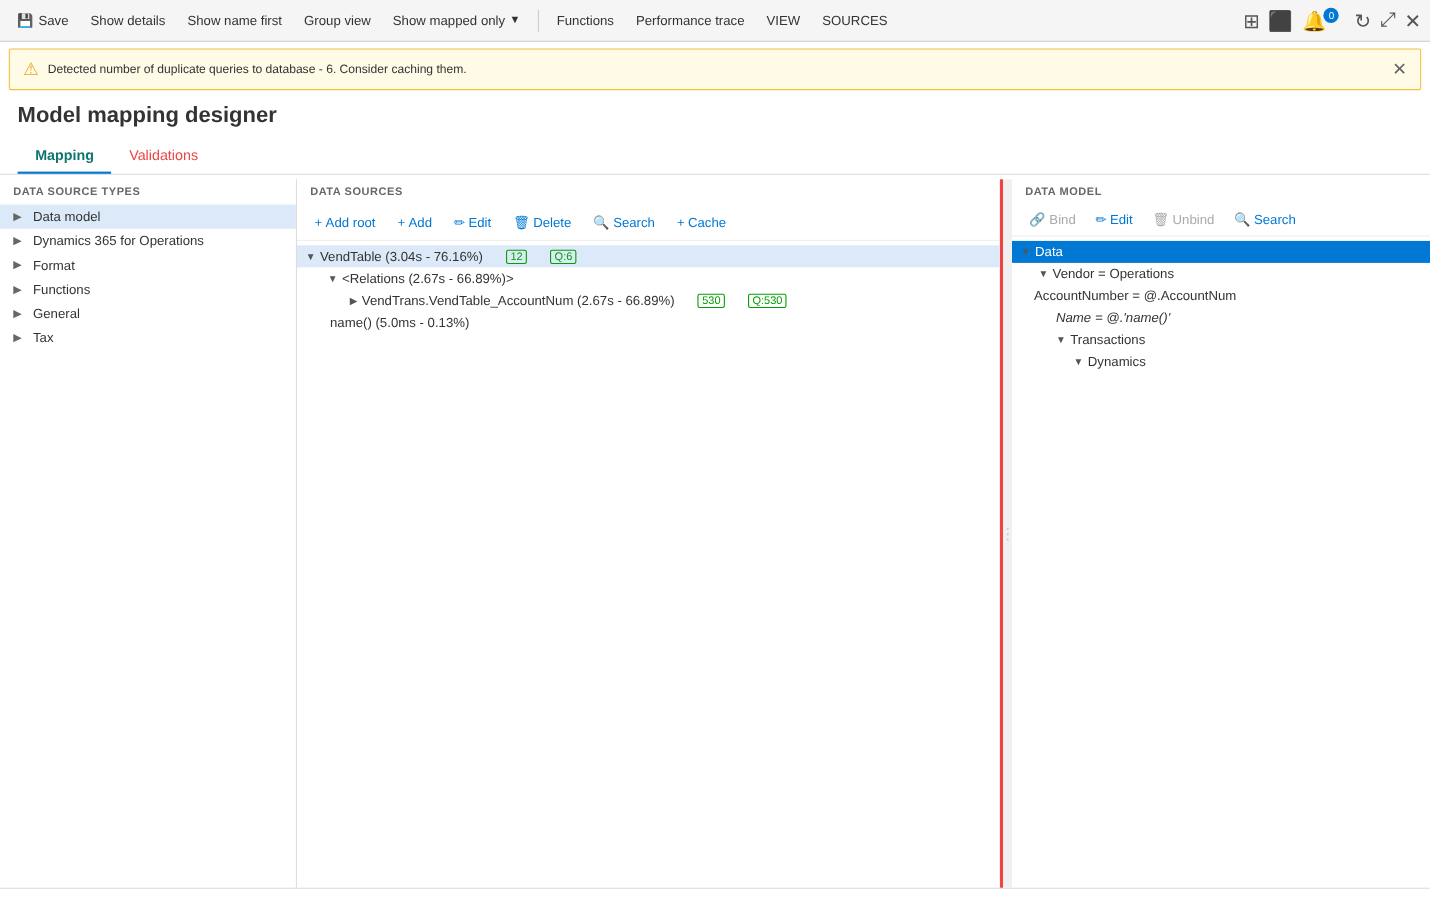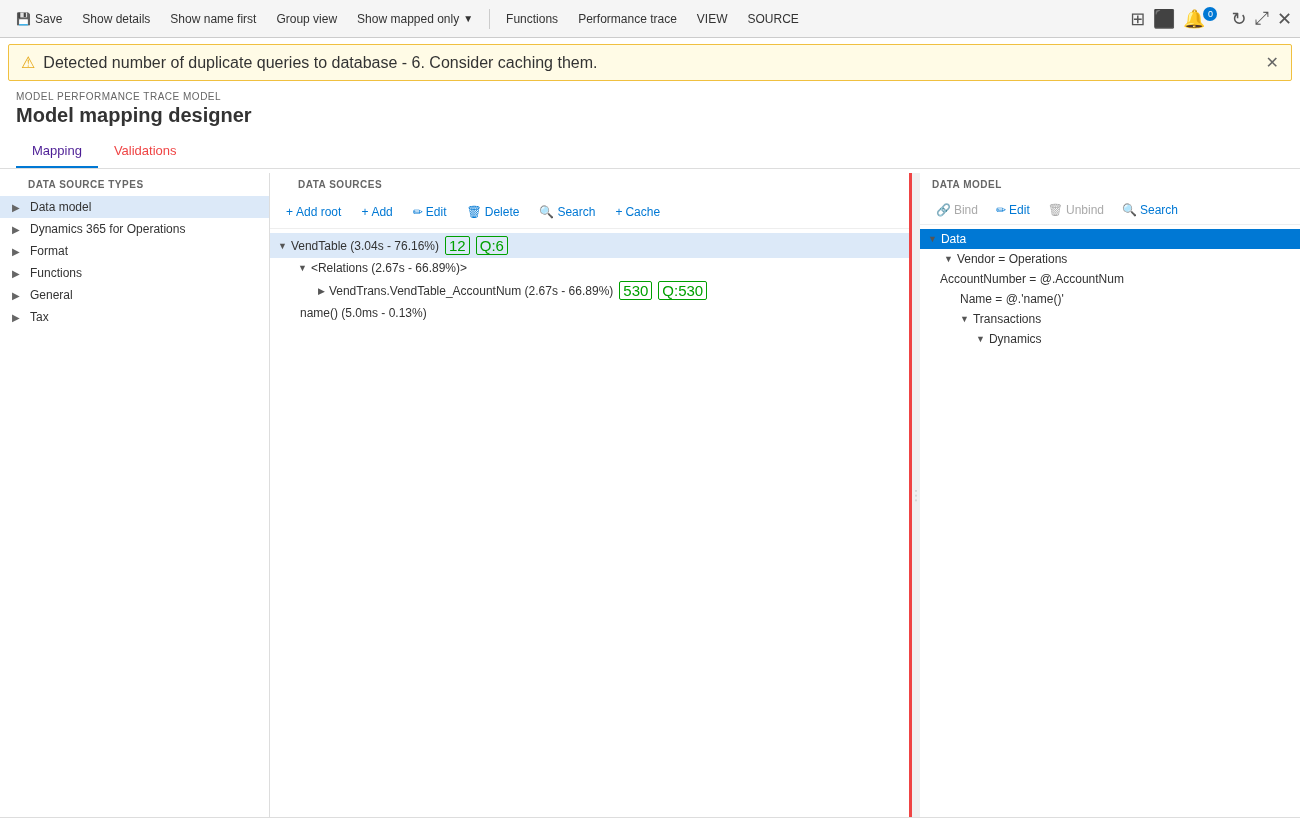--- a/index.html
+++ b/index.html
@@ -15,42 +15,42 @@
       font-size: 12px; color: #333; border: none; background: none; border-radius: 2px;
     }
     .toolbar-sep { width: 1px; height: 20px; background: #ccc; margin: 0 4px; }
 
     
     .alert-bar {
       display: flex; align-items: center; padding: 8px 12px; background: #fffbe6;
       border: 1px solid #f0c040; margin: 6px 8px; border-radius: 2px; gap: 8px;
     }
     .alert-bar .alert-icon { color: #e6a817; font-size: 16px; }
-    .alert-bar .alert-text { flex: 1; font-size: 16px; color: #333; }
+    .alert-bar .alert-text { flex: 1; font-size: 11px; color: #333; }
     .alert-bar .close-btn { cursor: pointer; color: #666; font-size: 16px; }
 
     
     .page-header { padding: 4px 16px 8px; }
     .page-header .model-label { font-size: 10px; color: #666; text-transform: uppercase; letter-spacing: 0.5px; }
     .page-header h1 { font-size: 20px; font-weight: 600; color: #333; margin-top: 2px; }
 
     
     .tabs { display: flex; padding: 0 16px; border-bottom: 1px solid #ddd; margin-bottom: 4px; }
     .tab { padding: 8px 16px; cursor: pointer; font-size: 13px; color: #ef4444; border-bottom: 2px solid transparent; }
-    .tab.active { color: #4c1d95; border-bottom-color: #0078d4; font-weight: 400; }
+    .tab.active { color: #0f766e; border-bottom-color: #0078d4; font-weight: 700; }
 
     
     .main-layout { display: flex; height: calc(824px - 180px); }
 
     
     .left-panel {
       width: 270px; border-right: 1px solid #ddd; display: flex; flex-direction: column;
       flex-shrink: 0;
     }
-    .panel-header { font-size: 10px; font-weight: 600; color: #666; text-transform: uppercase; padding: 6px 28px; letter-spacing: 0.5px; }
+    .panel-header { font-size: 10px; font-weight: 600; color: #666; text-transform: uppercase; padding: 6px 12px; letter-spacing: 0.5px; }
     .tree-item {
       display: flex; align-items: center; padding: 4px 12px; cursor: pointer; gap: 6px;
       font-size: 12px;
     }
     .tree-item.selected { background: #dce9f8; }
     .tree-item .expand-icon { color: #666; font-size: 10px; width: 12px; }
 
     
     .middle-panel {
       flex: 1; border-right: 3px solid #ef4444; display: flex; flex-direction: column; overflow: hidden;
@@ -63,21 +63,21 @@
       font-size: 12px; color: #0078d4; border: none; background: none;
     }
     .ds-tree { flex: 1; overflow-y: auto; padding: 4px 0; position: relative; }
     .ds-node-row {
       display: flex; align-items: center; padding: 3px 8px; gap: 4px; cursor: pointer; font-size: 12px;
     }
     .ds-node-row.selected { background: #dce9f8; }
 
     .badge-green {
       display: inline-block; border: 1.5px solid #00a000; color: #00a000;
-      padding: 0 3px; font-size: 15px; border-radius: 2px; margin-left: 2px;
+      padding: 0 3px; font-size: 10px; border-radius: 2px; margin-left: 17px;
     }
     .indent-1 { margin-left: 16px; }
 
     
     .drag-handle {
       width: 8px; background: #f0f0f0; cursor: col-resize; display: flex; align-items: center; justify-content: center;
       color: #ccc; font-size: 14px; flex-shrink: 0;
     }
 
     
@@ -150,21 +150,21 @@
   <button class="toolbar-btn">
     <span>Functions</span>
   </button>
   <button class="toolbar-btn">
     <span>Performance trace</span>
   </button>
   <button class="toolbar-btn">
     <span>VIEW</span>
   </button>
   <button class="toolbar-btn">
-    <span>SOURCE</span>
+    <span>SOURCES</span>
   </button>
   <div class="top-right-icons">
     <span class="top-icon">⊞</span>
     <span class="top-icon">⬛</span>
     <span style="position:relative; display:inline-block;">
       <span class="top-icon">🔔</span>
       <span class="badge-blue">0</span>
     </span>
     <span class="top-icon">↻</span>
     <span class="top-icon">⤢</span>
@@ -172,21 +172,20 @@
   </div>
 </div>
 
 <div class="alert-bar">
   <span class="alert-icon">⚠</span>
   <span class="alert-text">Detected number of duplicate queries to database - 6. Consider caching them.</span>
   <span class="close-btn">✕</span>
 </div>
 
 <div class="page-header">
-  <div class="model-label">MODEL PERFORMANCE TRACE MODEL</div>
   <h1>Model mapping designer</h1>
 </div>
 
 <div class="tabs">
   <div class="tab active">Mapping</div>
   <div class="tab">Validations</div>
 </div>
 
 <div class="main-layout">
 
@@ -300,21 +299,21 @@
         <span class="expand-tri">▼</span>
         <span>Data</span>
       </div>
       <div class="dm-node-row" style="margin-left:16px;">
         <span class="expand-tri">▼</span>
         <span>Vendor = Operations</span>
       </div>
       <div class="dm-node-row" style="margin-left:12px;">
         <span>AccountNumber = @.AccountNum</span>
       </div>
-      <div class="dm-node-row" style="margin-left:32px;">
+      <div class="dm-node-row" style="margin-left:32px;font-style:italic;">
         <span>Name = @.'name()'</span>
       </div>
       <div class="dm-node-row" style="margin-left:32px;">
         <span class="expand-tri">▼</span>
         <span>Transactions</span>
       </div>
       <div class="dm-node-row" style="margin-left:48px;">
         <span class="expand-tri">▼</span>
         <span>Dynamics</span>
       </div>

